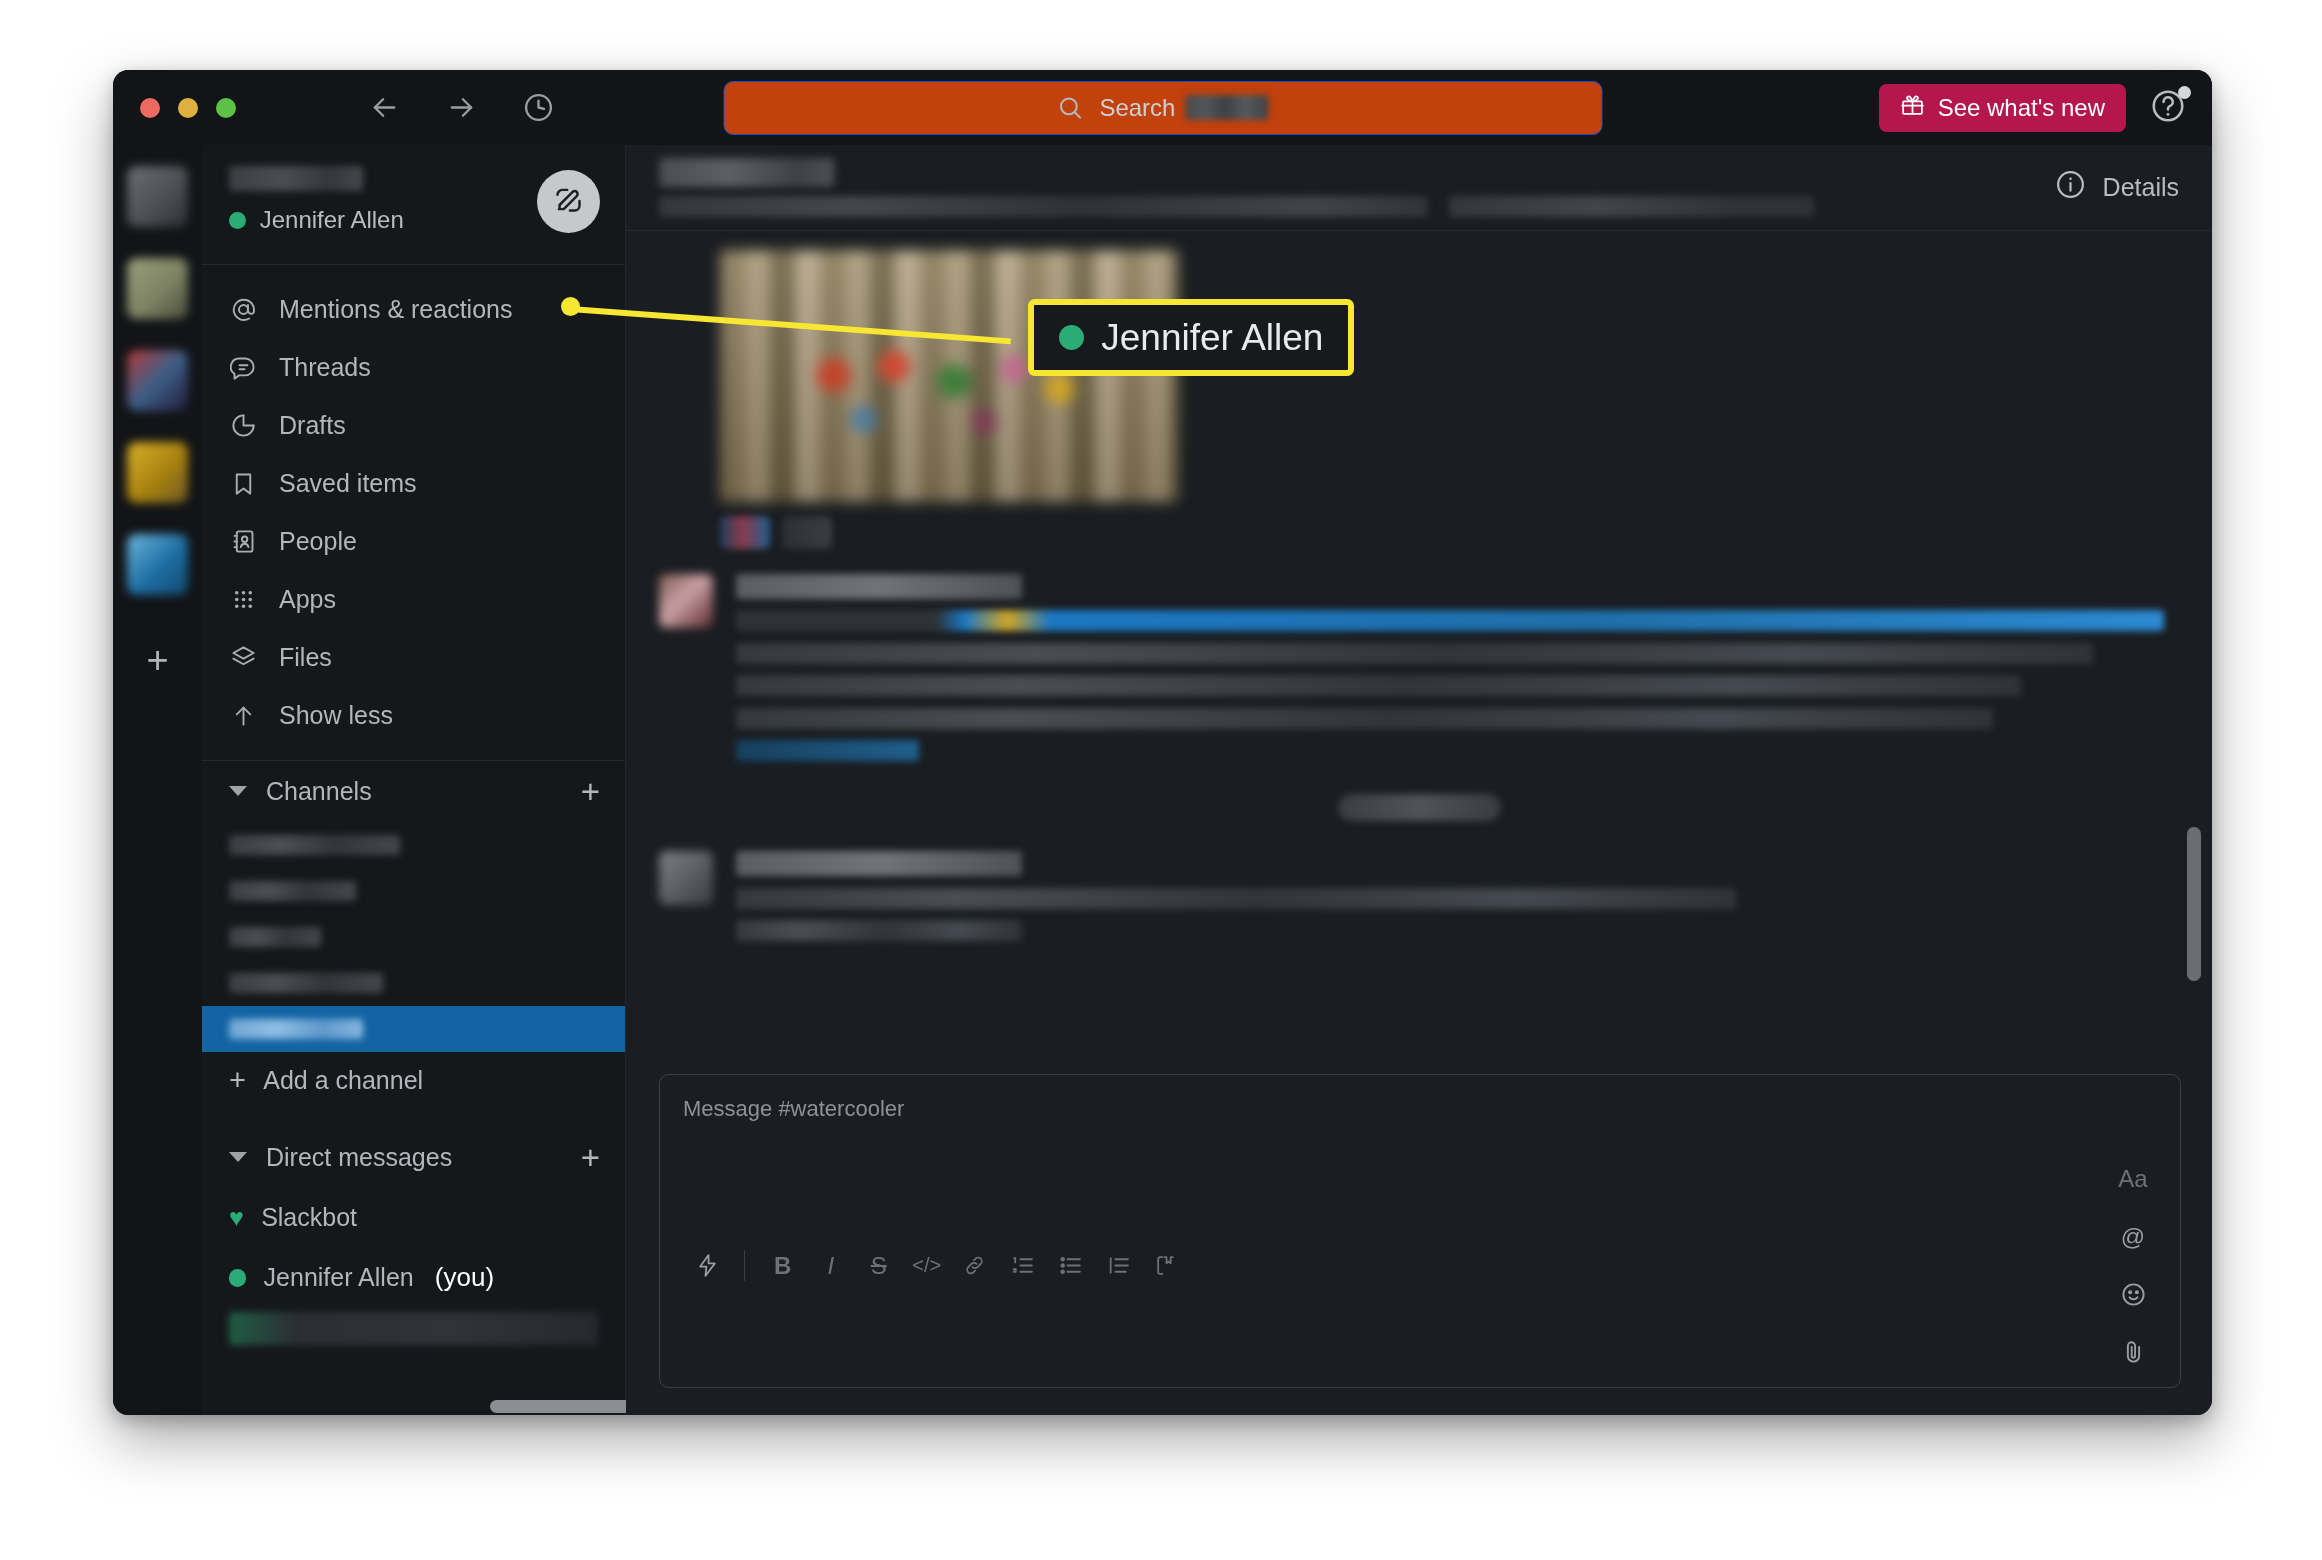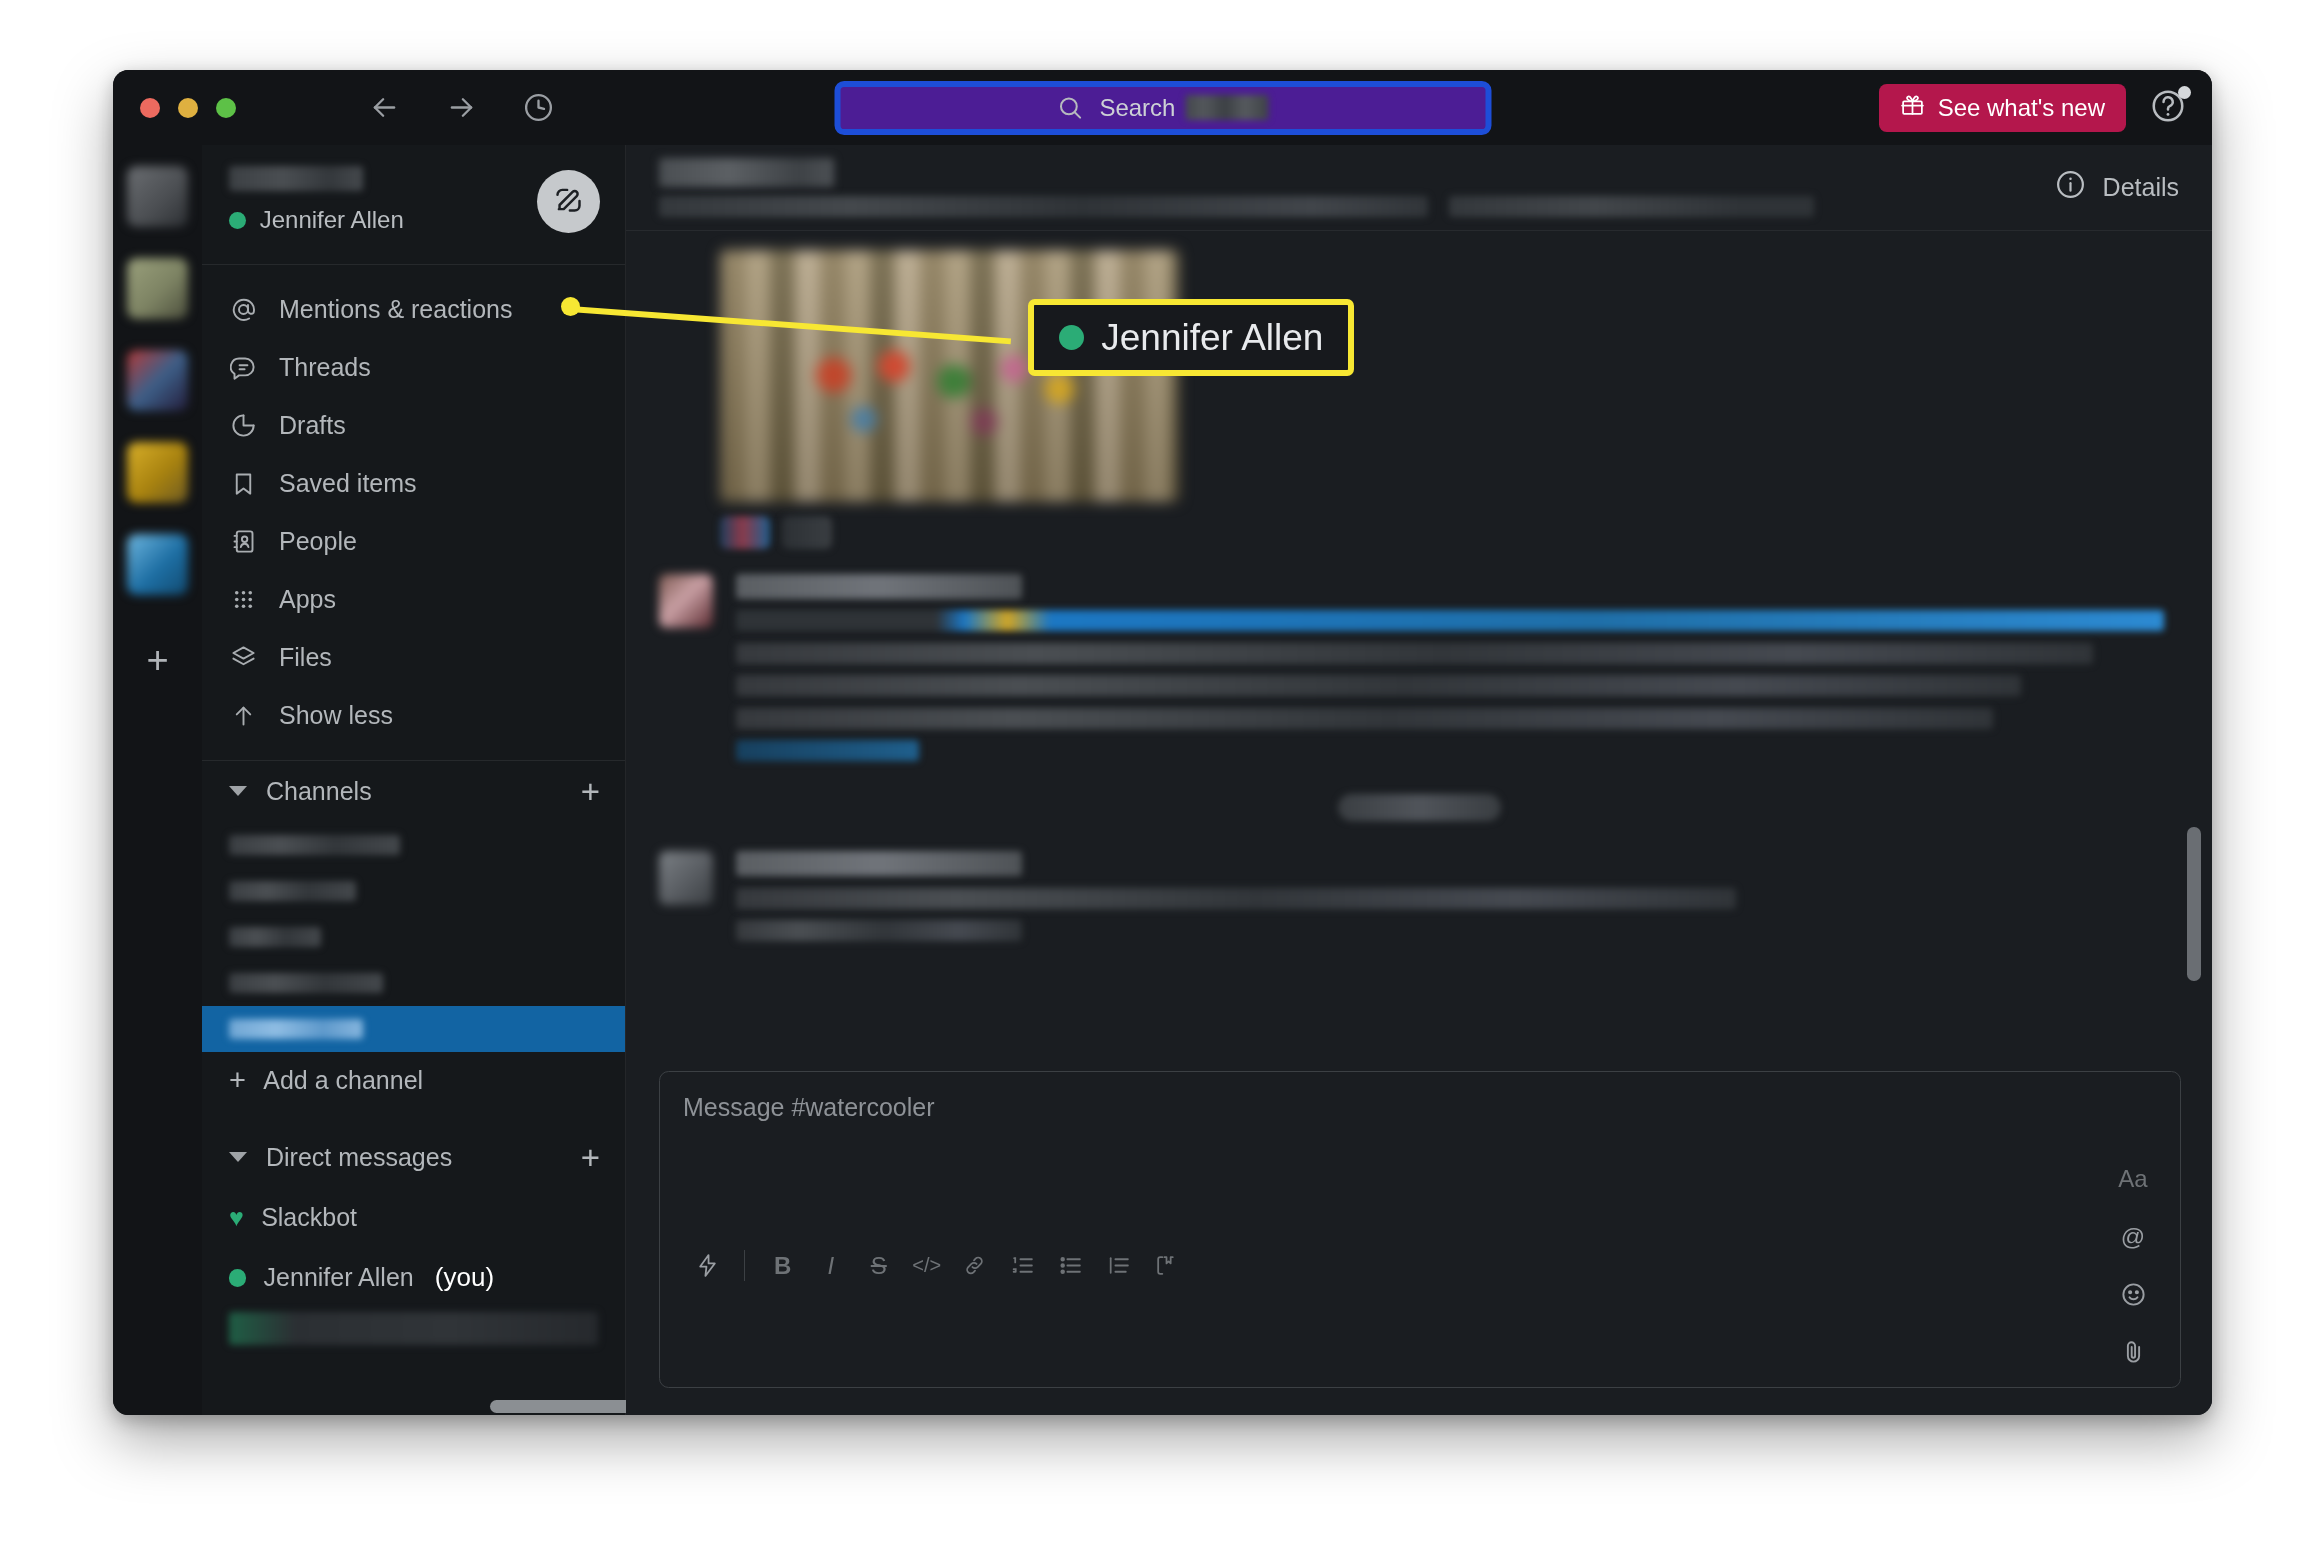--- a/index.html
+++ b/index.html
@@ -47,23 +47,23 @@
   .navbtn {
     width: 37px; height: 37px;
     display: flex; align-items: center; justify-content: center;
     color: #9a9ea3;
   }
   .navbtn svg { display: block; }
 
   .searchbar {
     position: absolute;
     left: 50%; transform: translateX(-50%);
-    width: 657px; height: 54px;
-    background: #4c1d95;
-    border: 6px solid #1d4ed8;
+    width: 879px; height: 54px;
+    background: #c2410c;
+    border: 1px solid #1d4ed8;
     border-radius: 9.6px;
     display: flex; align-items: center; justify-content: center;
     gap: 15.4px;
   }
   .searchbar .sicon { color: #b6babe; display: flex; }
   .search-text {
     color: #cdd1d5;
     font-size: 24px;
     display: flex; align-items: center; gap: 9.6px;
   }
@@ -384,21 +384,21 @@
 
   
   .composer-wrap { padding: 7.7px 31px 27px 33px; flex: none; }
   .composer {
     border: 1px solid #3c4044;
     border-radius: 9.6px;
     background: #1a1d21;
     padding: 21px 23px 13.4px;
   }
   .composer-placeholder {
-    color: #8e9297; font-size: 25px;
+    color: #8e9297; font-size: 22px;
     padding-bottom: 35px;
   }
   .fmt-bar { display: flex; align-items: center; }
   .fmt-left { display: flex; align-items: center; gap: 0; }
   .fmt-right { margin-left: auto; display: flex; align-items: center; gap: 13.4px; flex-direction: column; }
   .fmt-btn {
     width: 48px; height: 44px;
     display: flex; align-items: center; justify-content: center;
     color: #6e7276;
     cursor: pointer;

